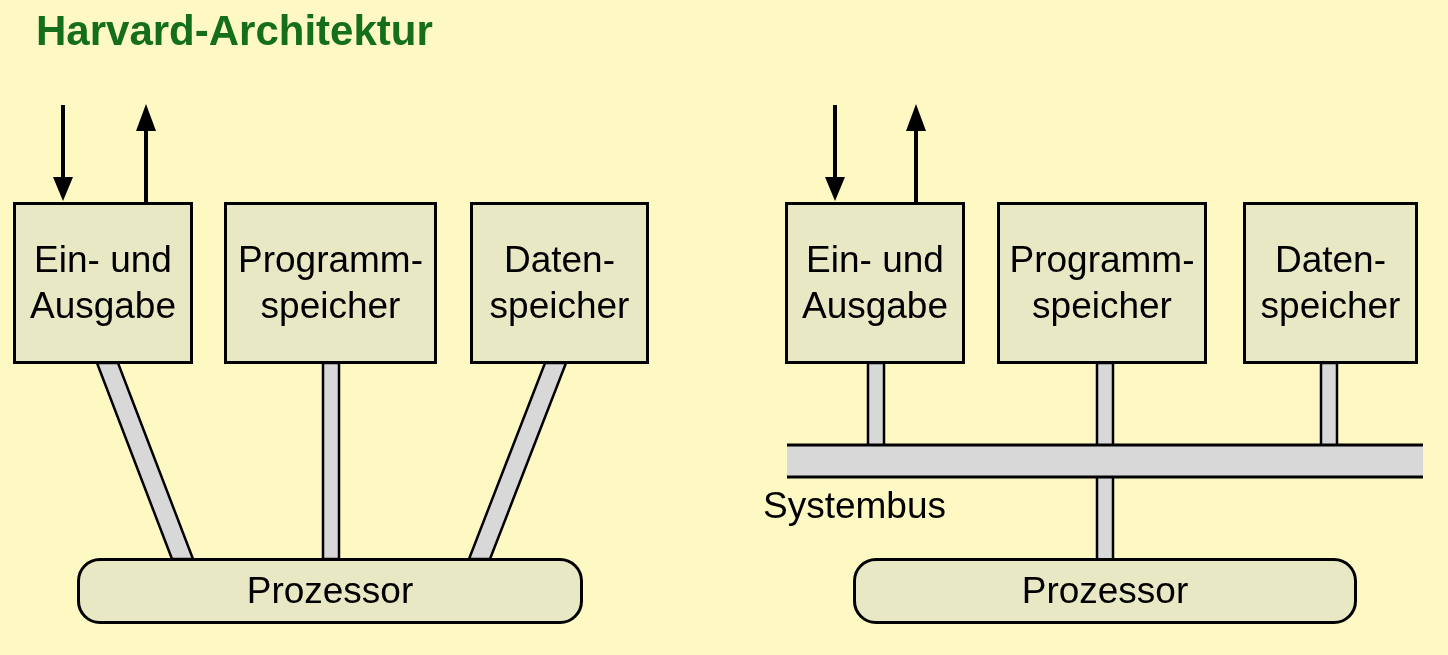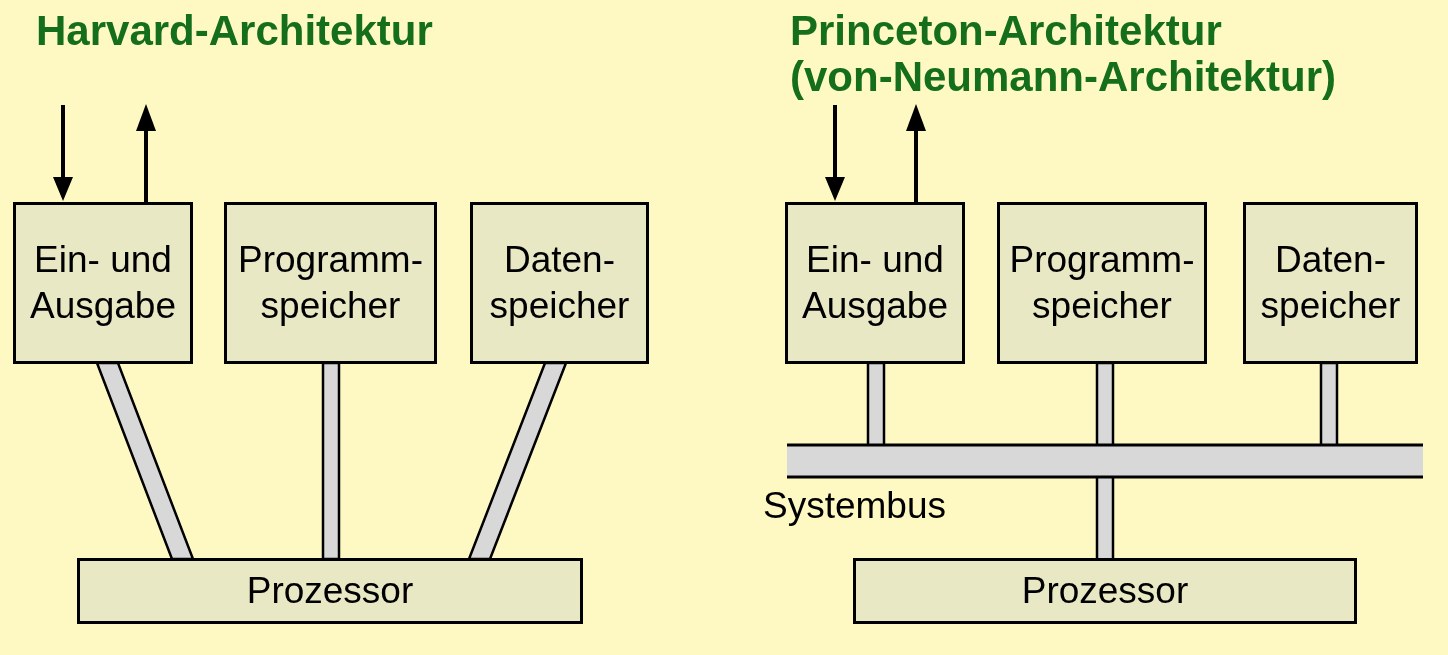--- a/index.html
+++ b/index.html
@@ -37,20 +37,21 @@
     flex-direction: column;
     align-items: center;
     justify-content: center;
     text-align: center;
     color: #000000;
     font-size: 37px;
     line-height: 46px;
   }
   .node-box.processor {
     flex-direction: row;
+    border-radius: 23px;
   }
   .bus-label {
     position: absolute;
     color: #000000;
     font-size: 37px;
     line-height: 40px;
     white-space: nowrap;
     margin-left: 21px;
   }
 </style>
@@ -114,24 +115,20 @@
 
   <div class="node-box" style="left:470px; top:202px; width:179px; height:162px;">
     <span>Daten-</span>
     <span>speicher</span>
   </div>
 
   <div class="node-box processor" style="left:77px; top:558px; width:506px; height:66px;">
     <span>Prozessor</span>
   </div>
 
-  <div class="diagram-title" style="left:790px; top:8px;">
-    <div>Princeton-Architektur</div>
-    <div>(von-Neumann-Architektur)</div>
-  </div>
 
   <div class="node-box" style="left:785px; top:202px; width:180px; height:162px;">
     <span>Ein- und</span>
     <span>Ausgabe</span>
   </div>
 
   <div class="node-box" style="left:997px; top:202px; width:210px; height:162px;">
     <span>Programm-</span>
     <span>speicher</span>
   </div>

